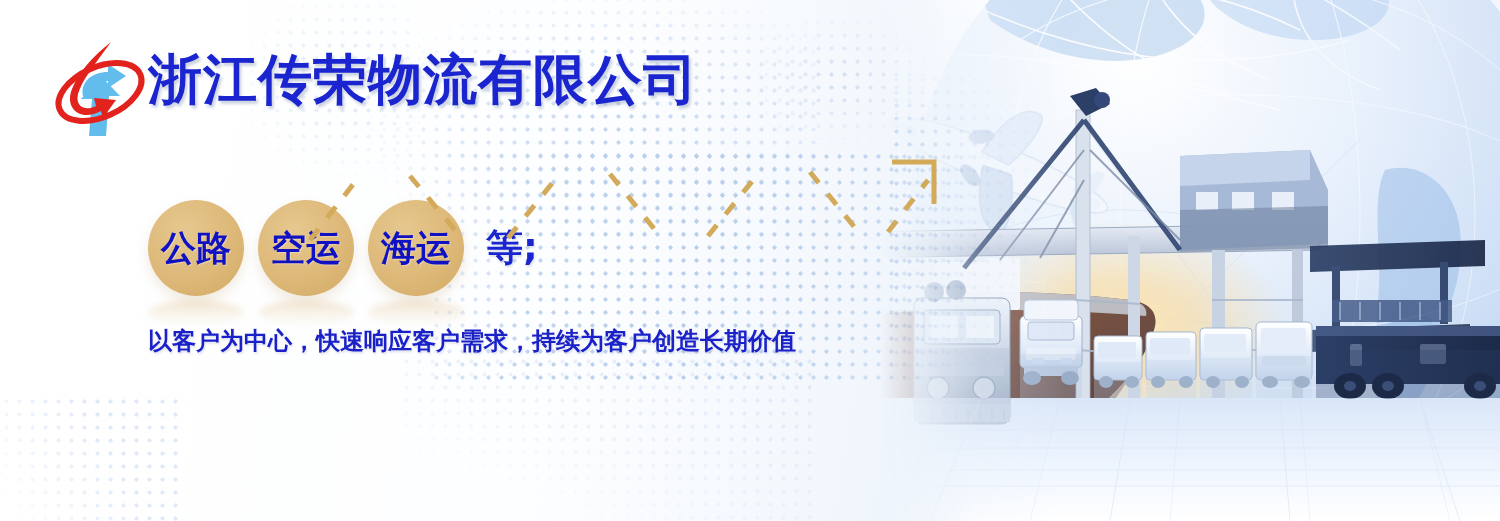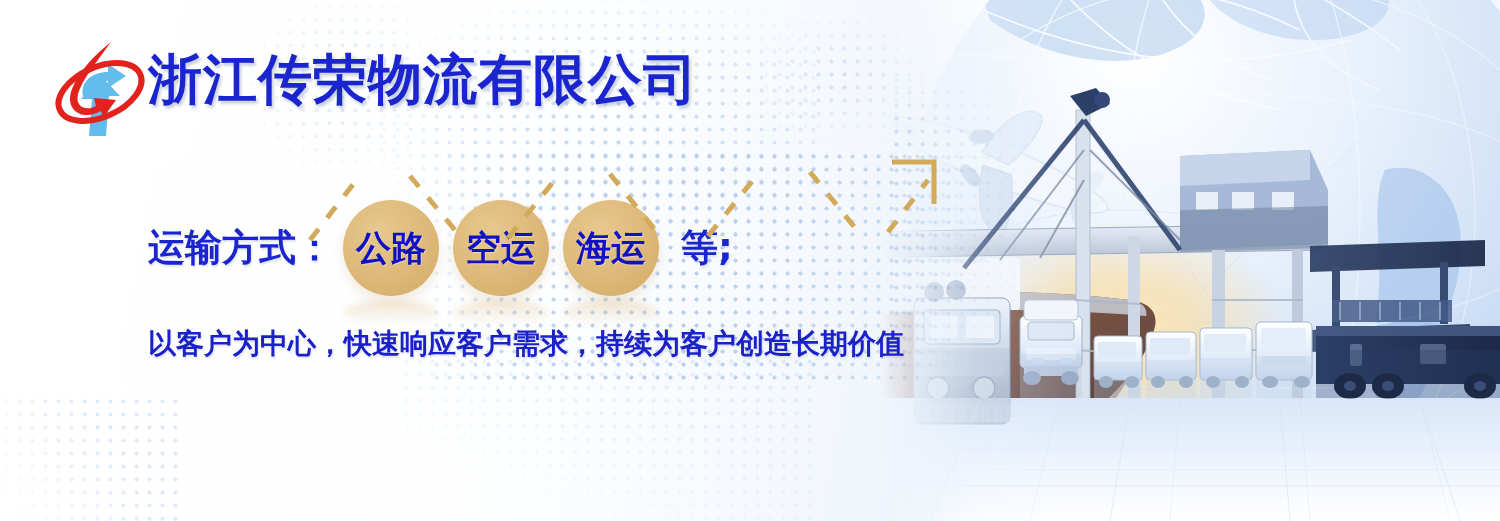--- a/index.html
+++ b/index.html
@@ -126,21 +126,21 @@
     background:linear-gradient(180deg,rgba(221,184,120,.33),rgba(221,184,120,0));
     filter:blur(3px);
   }
 
   
   .zig{position:absolute;left:300px;top:140px;width:640px;height:150px;}
 
   
   .tagline{
     position:absolute;left:148px;top:325px;
-    font-size:28px;font-weight:bold;color:#1b21c9;
+    font-size:24px;font-weight:bold;color:#1b21c9;
     white-space:nowrap;
     text-shadow:1px 2px 2px rgba(150,163,190,.28);
   }
 </style>
 </head>
 <body>
 
 <div id="banner">
 
   <div class="bg-base"></div>
@@ -441,21 +441,20 @@
         <ellipse cx="52" cy="56" rx="44" ry="25" fill="none" stroke="#e2221c" stroke-width="6" transform="rotate(-24 52 56)"></ellipse>
         <path d="M63,6 C47,28 34,44 30,58 C27,70 37,76 48,70 L46,62 L68,64 L55,82 L53,75 C33,86 16,73 24,53 C30,37 45,20 63,6 Z" fill="#e2221c"></path>
       </g>
     </svg>
   </div>
 
   <div class="company">浙江传荣物流有限公司</div>
 
   <div class="mode-row">
 
-    <span class="mode-label">运输方式：</span>
 
     <div class="mode-circle">
       <span class="mode-circle-text">公路</span>
       <span class="ball-reflect"></span>
     </div>
 
 
     <div class="mode-circle">
       <span class="mode-circle-text">空运</span>
       <span class="ball-reflect"></span>

